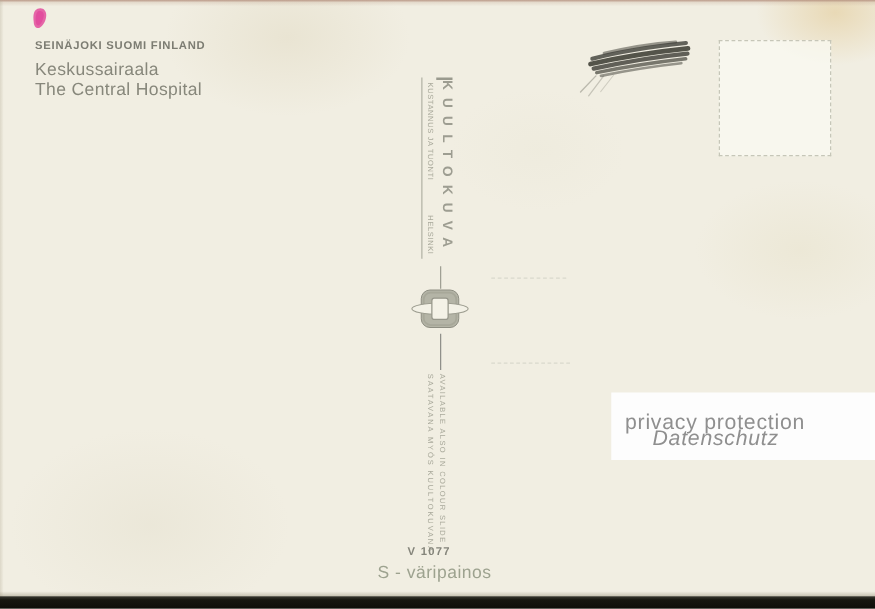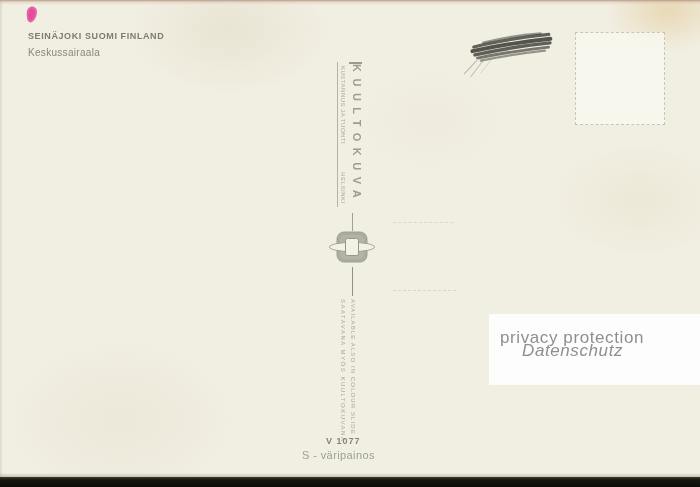--- a/index.html
+++ b/index.html
@@ -26,52 +26,52 @@
   .edge-left{position:absolute;left:0;top:0;width:3px;height:100%;
     background:linear-gradient(to right, rgba(180,172,150,0.35), rgba(180,172,150,0) 100%);}
   .bottom-bar{position:absolute;left:0;top:477px;width:700px;height:10px;
     background:linear-gradient(to bottom,#3a3930 0px,#16160f 3px,#0d0d08 100%);}
   .bottom-shadow{position:absolute;left:0;top:473px;width:700px;height:4px;
     background:linear-gradient(to bottom, rgba(160,152,120,0) , rgba(120,112,85,0.35));}
 
   
   .caption{position:absolute;left:28px;top:31px;color:#87877b;}
   .caption .t{font-size:9px;font-weight:bold;letter-spacing:0.6px;color:#7c7c72;height:16px;}
-  .caption .l{font-size:10px;letter-spacing:0.3px;height:16px;}
+  .caption .l{font-size:14px;letter-spacing:0.3px;height:16px;}
 
   
   .vtext{position:absolute;transform-origin:0 0;transform:rotate(90deg);white-space:nowrap;}
   .brand{left:364px;top:64px;font-size:11px;font-weight:bold;letter-spacing:6.5px;color:#9d9d91;line-height:15px;}
   .imprint{left:347px;top:66px;font-size:6px;letter-spacing:0.5px;color:#a9a99b;line-height:9px;}
   .imprint .gap{display:inline-block;width:28px;}
   .vrule{position:absolute;left:337px;top:62px;width:1px;height:145px;background:#b3b3a5;}
   .tick{position:absolute;left:349px;top:62px;width:13px;height:1.5px;background:#9a9a8e;}
 
   .divline{position:absolute;width:1px;background:#a0a094;}
   .divline.up{left:352px;top:213px;height:18px;}
   .divline.down{left:352px;top:267px;height:29px;background:#90908a;}
 
   .avail-fi{left:347px;top:299px;font-size:6px;letter-spacing:1.5px;color:#a9a99b;line-height:9px;}
   .avail-en{left:357px;top:299px;font-size:6px;letter-spacing:1.1px;color:#a9a99b;line-height:9px;}
 
   
   .catno{position:absolute;left:326px;top:436px;font-size:9px;font-weight:bold;letter-spacing:1px;color:#85857b;}
-  .printnote{position:absolute;left:302px;top:449px;font-size:11px;letter-spacing:0.4px;color:#9da28f;}
+  .printnote{position:absolute;left:302px;top:449px;font-size:14px;letter-spacing:0.4px;color:#9da28f;}
 
   
   .stamp{position:absolute;left:575px;top:32px;width:88px;height:91px;
     border:1px dashed #c6c6b8;background:rgba(250,249,241,0.75);}
 
   
   .addr{position:absolute;height:0;border-top:1px dashed #d6d6ca;opacity:0.9;}
   .addr.a1{left:393px;top:222px;width:60px;}
   .addr.a2{left:393px;top:290px;width:63px;}
 
   
-  .privacy{position:absolute;left:489px;top:314px;width:211px;height:71px;background:#fdfdfd;}
+  .privacy{position:absolute;left:489px;top:314px;width:211px;height:54px;background:#fdfdfd;}
   .privacy span{position:absolute;color:#8f8f8f;font-size:17px;letter-spacing:0.6px;white-space:nowrap;}
   .pp1{left:11px;top:14px;}
   .pp2{left:33px;top:27px;font-style:italic;}
 
   svg{position:absolute;overflow:visible;}
 </style>
 </head>
 <body>
 
 <div id="stage">
@@ -82,20 +82,21 @@
   <div class="edge-left"></div>
 
   <svg style="left:24px;top:6px;" width="16" height="18" viewBox="0 0 16 18">
     <path d="M6 1 C10 -0.5 13 2 13 6 C13 10 11 14 8 16 C5.5 17.5 3 15 3 11.5 C2.4 7 2.6 2.6 6 1 Z" fill="#e459a2" opacity="0.92"></path>
     <path d="M6.5 3 C9.5 2 11.5 4 11 7 C10.5 10 9 13 7.5 14 C6 15 4.7 13.5 4.6 11 C4.4 8 4.8 4 6.5 3 Z" fill="#e1439a" opacity="0.7"></path>
   </svg>
 
   <div class="caption">
     <div class="t">SEINÄJOKI SUOMI FINLAND</div>
     <div class="l">Keskussairaala</div>
+    <div class="l">The Central Hospital</div>
   </div>
 
   <svg style="left:455px;top:26px;" width="110" height="55" viewBox="0 0 110 55">
     <g transform="rotate(-8 55 27)" fill="none" stroke-linecap="round">
       <path d="M30 13 Q60 10 88 12" stroke="#4a4a42" stroke-width="2.4" opacity="0.55"></path>
       <path d="M20 16 Q50 12.5 96 14" stroke="#3f3f38" stroke-width="3.2" opacity="0.8"></path>
       <path d="M18 20 Q55 17 97 18.5" stroke="#38382f" stroke-width="3.8" opacity="0.85"></path>
       <path d="M20 24 Q60 21 96 22.5" stroke="#3f3f38" stroke-width="3.4" opacity="0.82"></path>
       <path d="M22 27.5 Q58 25.5 94 26.5" stroke="#45453c" stroke-width="2.8" opacity="0.7"></path>
       <path d="M25 30.5 Q60 28.5 90 29.5" stroke="#4a4a42" stroke-width="2.2" opacity="0.55"></path>

